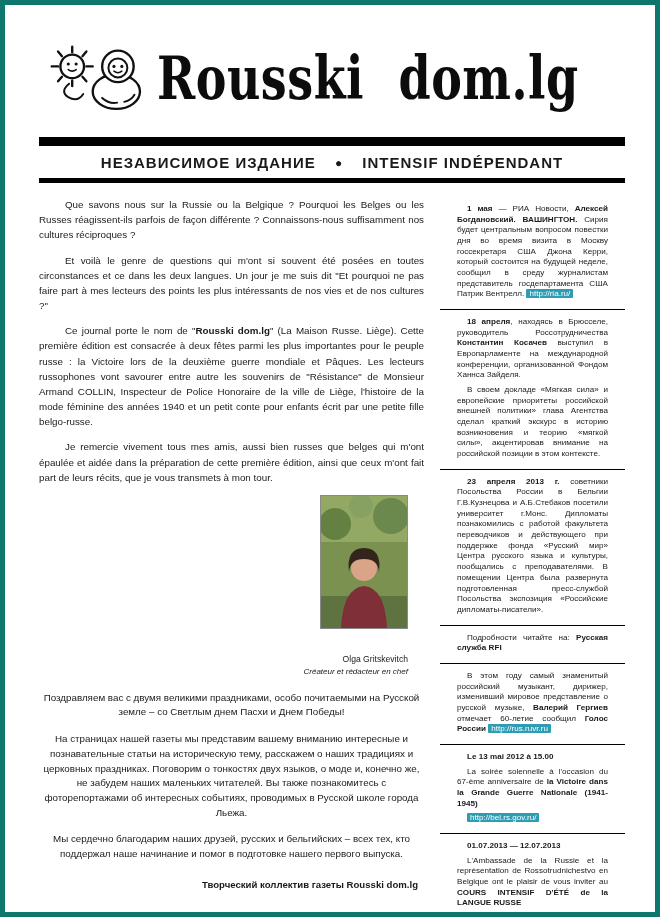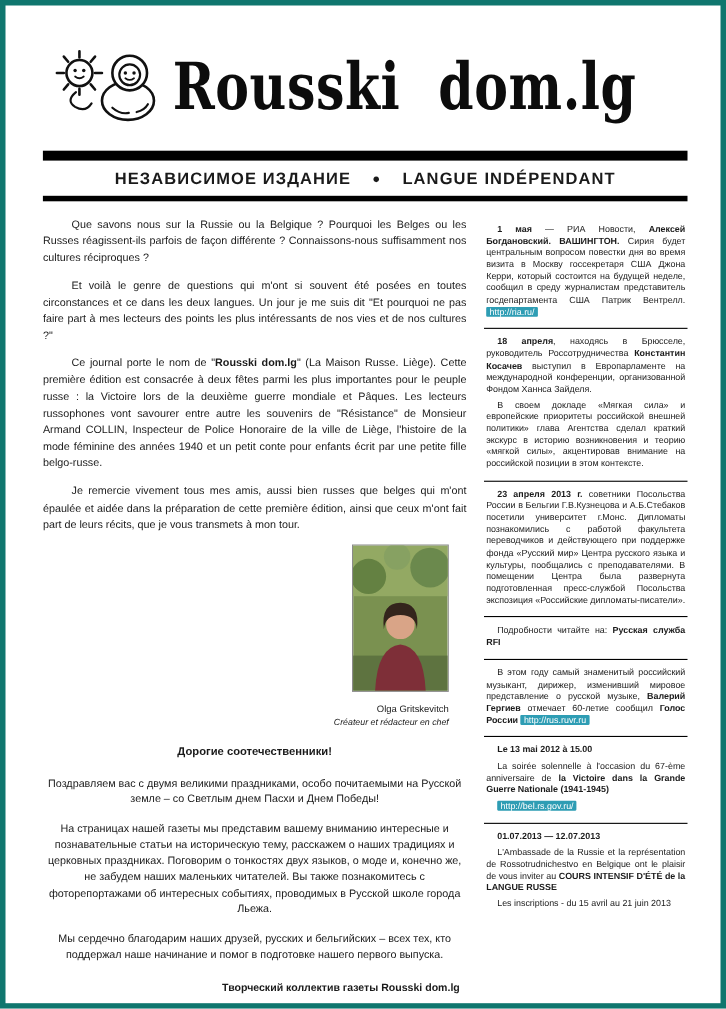--- a/index.html
+++ b/index.html
@@ -24,30 +24,30 @@
   .tagline .dot { margin:0 14px; font-size:12px; vertical-align:1px; }
   
   .columns { display:flex; gap:16px; align-items:flex-start; }
   .col-left  { flex:0 0 385px; font-size:9.8px; line-height:1.55; text-align:justify; }
   .col-right { flex:1; font-size:8.1px; line-height:1.32; text-align:justify; }
   
   .ed-par { margin:0 0 10px; text-indent:26px; }
   .ed-par.bold { font-weight:normal; }
   .photo-block { width:132px; margin:4px 16px 4px auto; text-align:right; }
   .photo-block svg { display:inline-block; border:1px solid #8a8a8a; }
-  .cap-name { font-size:8.6px; margin-top:4px; }
+  .cap-name { font-size:8.6px; margin-top:20px; }
   .cap-role { font-size:8px; font-style:italic; }
   .greeting { text-align:center; margin-top:12px; }
   .greet-heading { font-weight:bold; font-size:10.2px; margin:10px 0 14px; }
   .greet-par { margin:0 0 12px; line-height:1.5; }
   .signature { text-align:right; font-weight:bold; font-size:9.6px; margin:16px 6px 0 0; }
   
   .news-item { padding:7px 1px 9px; }
   .news-item + .news-item { border-top:1.5px solid #000; }
-  .news-item p { margin:0 1px 4px; text-indent:10px; }
+  .news-item p { margin:0 16px 4px; text-indent:10px; }
   .news-item p:last-child { margin-bottom:0; }
   .link {
     background:var(--link-bg, #2e9db4); color:var(--link-text, #ffffff);
     padding:0 3px; border-radius:1px; white-space:nowrap; text-indent:0;
   }
 </style>
 </head>
 <body>
 
 <div class="page">
@@ -70,21 +70,21 @@
         <path d="M85 36 q5 4 10 0" fill="none" stroke="#111" stroke-width="2" stroke-linecap="round"></path>
       </svg>
     </div>
     <h1 class="title">Rousski dom.lg</h1>
   </header>
 
   <div class="rule-thick"></div>
   <div class="tagline">
     <span>НЕЗАВИСИМОЕ ИЗДАНИЕ</span>
     <span class="dot">●</span>
-    <span>LANGUE INDÉPENDANT</span>
+    <span>INTENSIF INDÉPENDANT</span>
   </div>
   <div class="rule-thin"></div>
 
   <div class="columns">
 
     <div class="col-left">
       <div>
           <p class="ed-par bold"><span>Que savons nous sur la Russie ou la Belgique ? Pourquoi les Belges ou les Russes réagissent-ils parfois de façon différente ? Connaissons-nous suffisamment nos cultures réciproques ?</span></p>
           <p class="ed-par"><span>Et voilà le genre de questions qui m'ont si souvent été posées en toutes circonstances et ce dans les deux langues. Un jour je me suis dit "Et pourquoi ne pas faire part à mes lecteurs des points les plus intéressants de nos vies et de nos cultures ?"</span></p>
           <p class="ed-par"><span>Ce journal porte le nom de "</span><b>Rousski dom.lg</b><span>" (La Maison Russe. Liège). Cette première édition est consacrée à deux fêtes parmi les plus importantes pour le peuple russe : la Victoire lors de la deuxième guerre mondiale et Pâques. Les lecteurs russophones vont savourer entre autre les souvenirs de "Résistance" de Monsieur Armand COLLIN, Inspecteur de Police Honoraire de la ville de Liège, l'histoire de la mode féminine des années 1940 et un petit conte pour enfants écrit par une petite fille belgo-russe.</span></p>
@@ -103,21 +103,20 @@
           <circle cx="43" cy="72" r="13" fill="#d9a487"></circle>
           <path d="M28 76 q-3 -24 15 -24 q18 0 15 24 q-1 -13 -15 -13 q-14 0 -15 13 Z" fill="#33241c"></path>
         </svg>
         <figcaption>
           <div class="cap-name">Olga Gritskevitch</div>
           <div class="cap-role">Créateur et rédacteur en chef</div>
         </figcaption>
       </figure>
 
       <section class="greeting">
-        <p class="greet-heading">Дорогие соотечественники!</p>
         <div>
             <p class="greet-par">Поздравляем вас с двумя великими праздниками, особо почитаемыми на Русской земле – со Светлым днем Пасхи и Днем Победы!</p>
             <p class="greet-par">На страницах нашей газеты мы представим вашему вниманию интересные и познавательные статьи на историческую тему, расскажем о наших традициях и церковных праздниках. Поговорим о тонкостях двух языков, о моде и, конечно же, не забудем наших маленьких читателей. Вы также познакомитесь с фоторепортажами об интересных событиях, проводимых в Русской школе города Льежа.</p>
             <p class="greet-par">Мы сердечно благодарим наших друзей, русских и бельгийских – всех тех, кто поддержал наше начинание и помог в подготовке нашего первого выпуска.</p>
           </div>
         <p class="signature">Творческий коллектив газеты Rousski dom.lg</p>
       </section>
     </div>
 
     <aside class="col-right">

